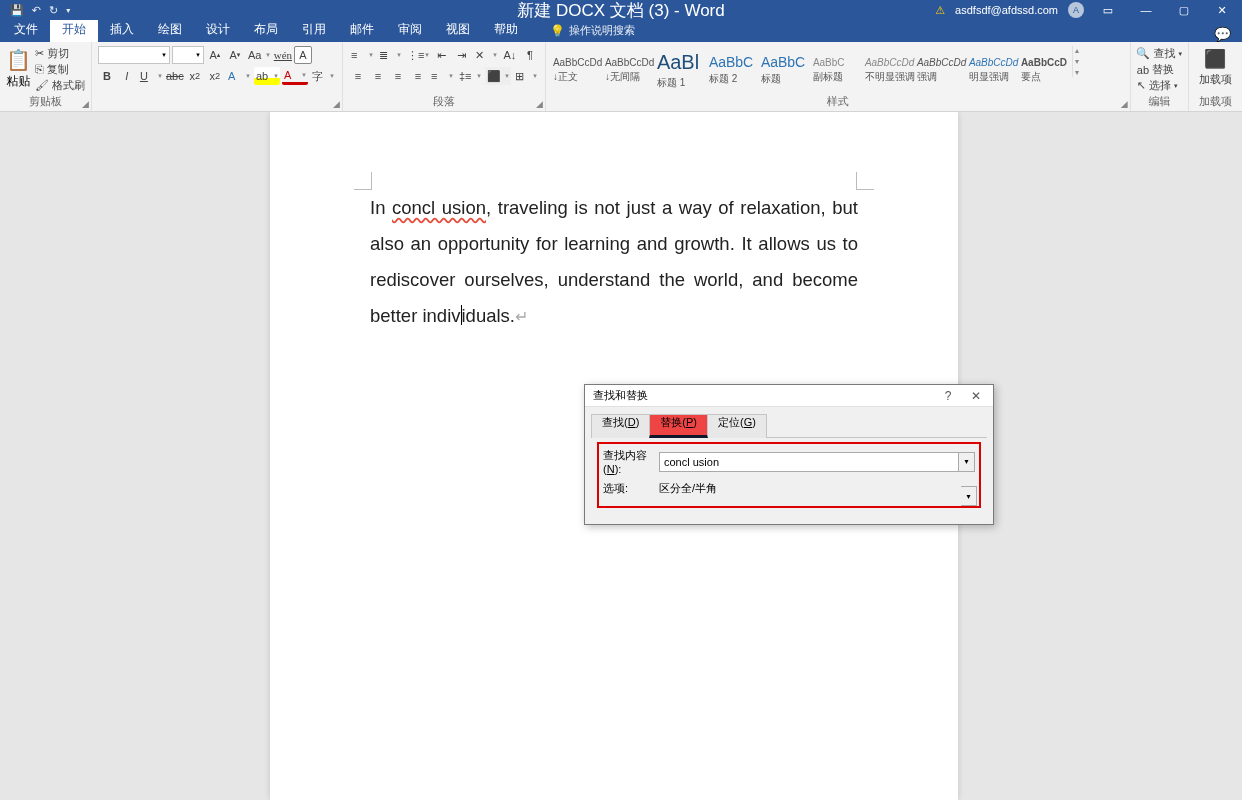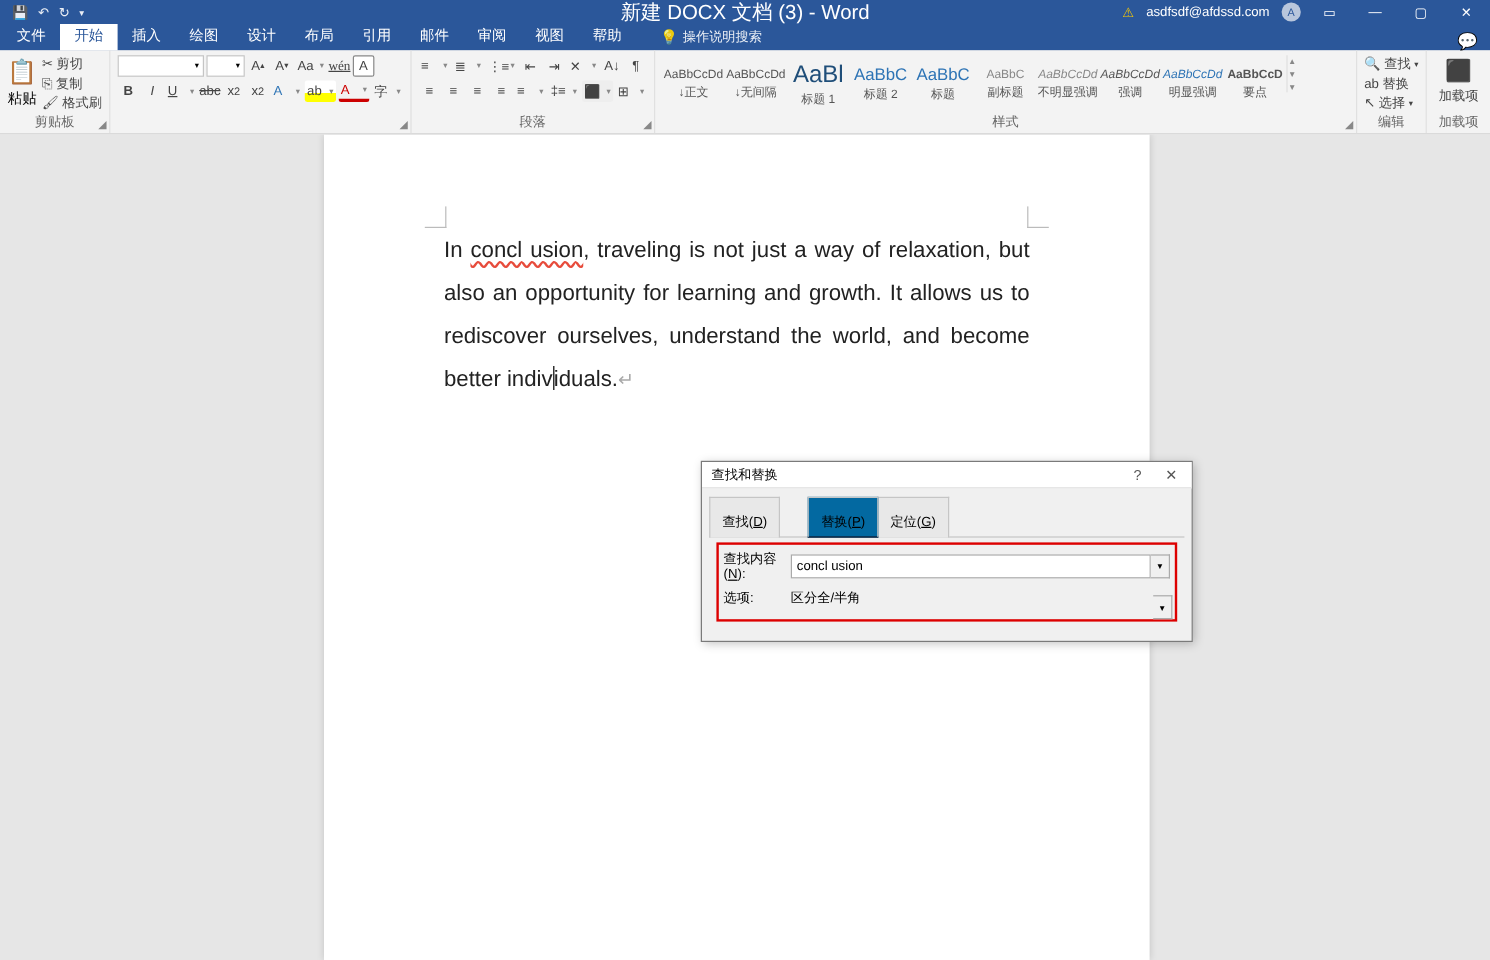--- a/index.html
+++ b/index.html
@@ -41,21 +41,21 @@
 .font-row { display: flex; gap: 2px; align-items: center; }
 .combo { border: 1px solid #c5c5c5; background: #fff; height: 18px; font-size: 11px; display: flex; align-items: center; justify-content: space-between; padding: 0 3px; cursor: pointer; }
 .combo.fontname { width: 72px; }
 .combo.fontsize { width: 32px; }
 .ribbtn { width: 18px; height: 18px; display: flex; align-items: center; justify-content: center; font-size: 11px; color: #444; cursor: pointer; border-radius: 2px; }
 .ribbtn.dd { width: 26px; justify-content: space-between; padding: 0 2px; }
 .ribbtn .car { font-size: 7px; color: #888; }
 
 
 .styles-gallery { display: flex; gap: 0; padding-top:2px; align-items:flex-start; }
-.style-item { width: 52px; height: 48px; border: 1px solid transparent; display: flex; flex-direction: column; align-items: center; justify-content: center; cursor: pointer; }
+.style-item { width: 52px; height: 48px; border: 1px solid transparent; display: flex; flex-direction: column; align-items: flex-start; justify-content: center; cursor: pointer; }
 .style-item .prev { font-size: 10px; color: #555; }
 .style-item .prev.big { font-size: 20px; color: #1f4e79; }
 .style-item .prev.med { font-size: 14px; color: #2e74b5; }
 .style-item .name { font-size: 10px; color: #555; margin-top: 2px; }
 .styles-more { width: 14px; display:flex; flex-direction:column; justify-content:center; gap:2px; border-left:1px solid #e0e0e0; padding-left:2px; }
 .styles-more span { font-size:8px; color:#888; cursor:pointer; }
 
 
 .edit-rows { display:flex; flex-direction:column; gap:1px; padding-top:2px; font-size:11px; color:#444; }
 .edit-rows div { display:flex; align-items:center; gap:3px; cursor:pointer; white-space:nowrap; }
@@ -78,22 +78,22 @@
 .squiggle { text-decoration: underline wavy #e74c3c; text-underline-offset: 3px; }
 .cursor { display:inline-block; width:0; border-left:1px solid #000; height:20px; vertical-align:-3px; }
 .pilcrow { color:#aaa; font-size:16px; }
 
 
 .dialog { position: absolute; left: 584px; top: 384px; width: 410px; background: #f0f0f0; border: 1px solid #7a7a7a; box-shadow: 2px 2px 8px rgba(0,0,0,.25); font-size: 11px; }
 .dialog .dlg-title { height: 22px; display: flex; align-items: center; justify-content: space-between; padding: 0 6px 0 8px; background: #fff; border-bottom:1px solid #e0e0e0; }
 .dialog .dlg-title .btns { display:flex; gap:6px; }
 .dialog .dlg-title .btns span { width:22px; text-align:center; cursor:pointer; font-size:12px; color:#555; }
 .dialog .tabs { display: flex; padding: 6px 6px 0 6px; gap: 0; }
-.dialog .tabs .dtab { padding: 12px 10px 5px; border: 1px solid #c5c5c5; border-bottom: none; background: #f0f0f0; cursor: pointer; position: relative; top: 1px; margin-right:-1px; }
-.dialog .tabs .dtab.active { background: #0369a1; border-bottom: 1px solid #0f172a; z-index:2;margin-left:24px; }
+.dialog .tabs .dtab { padding: 0 10px 5px; border: 1px solid #c5c5c5; border-bottom: none; background: #f0f0f0; cursor: pointer; position: relative; top: 1px; margin-right:-1px; }
+.dialog .tabs .dtab.active { background: #ef4444; border-bottom: 3px solid #0f172a; z-index:2; }
 .dialog .tabs .dtab:not(.active) { background:#e8e8e8; }
 .dialog .body { padding: 10px 10px 12px 10px; border-top:1px solid #c5c5c5; margin:0 6px; }
 .dialog .row { display: flex; align-items: center; margin-bottom: 6px; }
 .dialog .row label { width: 56px; }
 .dialog .row label.wide { width: 56px; }
 .dialog .row .field { flex: 1; display: flex; }
 .dialog .row input { flex: 1; height: 20px; border: 1px solid #aaa; padding: 0 4px; font-size: 11px; background:#fff; }
 .dialog .row .dd { width: 16px; height: 20px; border: 1px solid #aaa; border-left: none; background: #f0f0f0; display:flex; align-items:center; justify-content:center; font-size:8px; cursor:pointer; }
 .dialog .redbox { border: 2px solid #d00; padding: 4px; margin: -6px -4px 6px -4px; }
 .dialog .btnrow { display: flex; gap: 8px; padding: 10px 10px 10px; justify-content: flex-start; }

